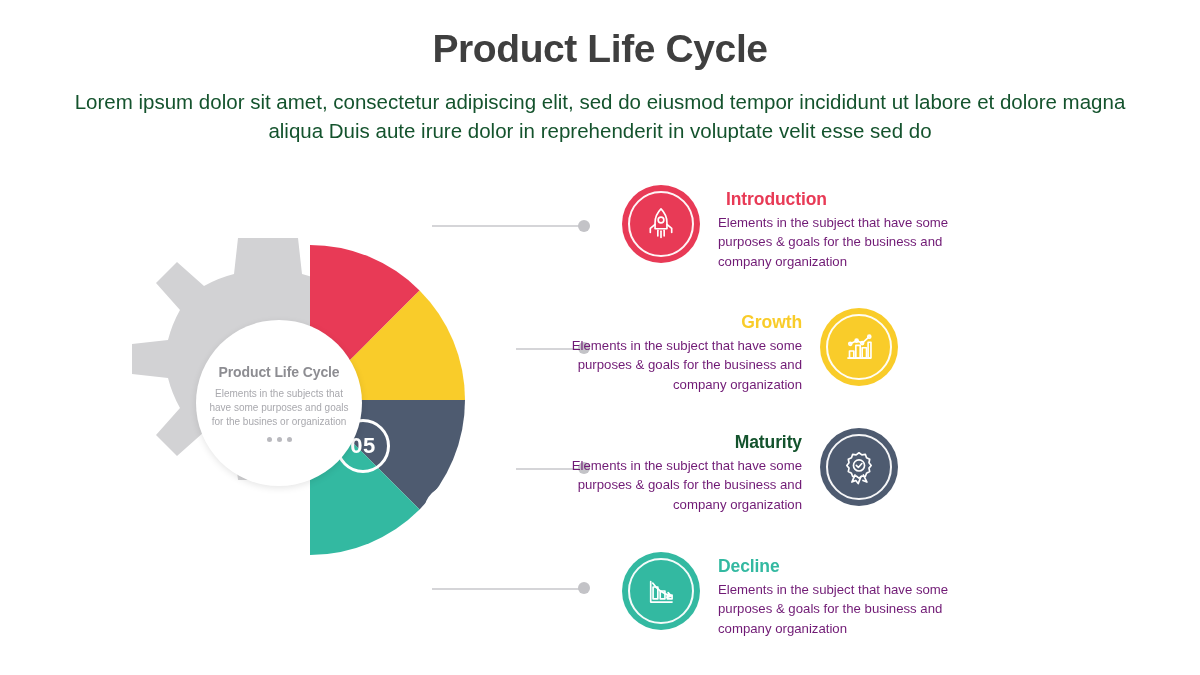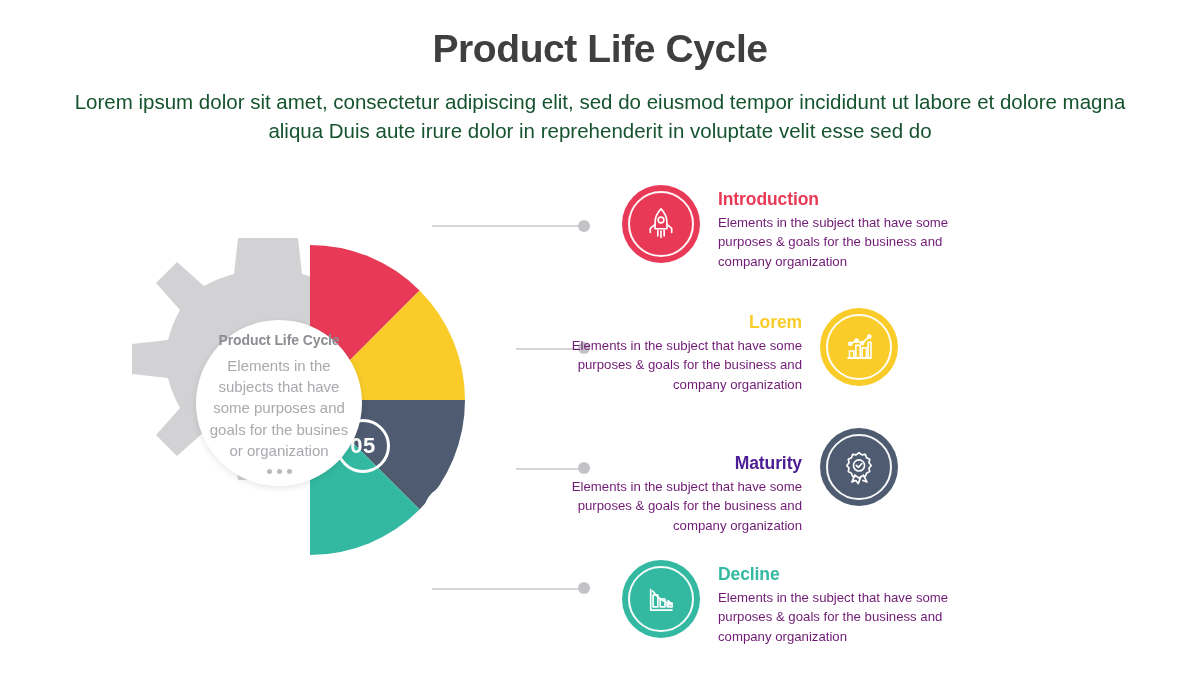--- a/index.html
+++ b/index.html
@@ -109,21 +109,21 @@
     box-sizing: border-box;
   }
   .center-title {
     font-size: 14px;
     font-weight: bold;
     color: #8d8d92;
     margin-bottom: 7px;
     letter-spacing: -0.1px;
   }
   .center-desc {
-    font-size: 15px;
+    font-size: 10px;
     line-height: 1.42;
     color: #a9a9ae;
   }
   .center-dots {
     margin-top: 8px;
     display: flex;
     gap: 5px;
   }
   .center-dots i {
     width: 5px;
@@ -259,63 +259,63 @@
         <path d="M24 5c5 5 7.5 11 7.5 17.5V30h-15v-7.5C16.5 16 19 10 24 5z"></path>
         <circle cx="24" cy="19" r="3.6"></circle>
         <path d="M16.5 24.5L10.5 29.5v5.2"></path>
         <path d="M31.5 24.5l6 5v5.2"></path>
         <path d="M20 32v7"></path>
         <path d="M24 33v8"></path>
         <path d="M28 32v7"></path>
       </svg>
     </div>
     <div class="item-text left-pad">
-      <div class="item-title" style="color:#E83A56;">Introduction</div>
+      <div class="item-title" style="color:#E83A56;margin-left:8px;">Introduction</div>
       <div class="item-desc">Elements in the subject that have some purposes &amp; goals  for the  business and company organization</div>
     </div>
   </div>
 
   <div class="item" style="left:540px; top:148px;">
     <div class="item-text right-pad">
-      <div class="item-title" style="color:#F9CC2A;">Lorem</div>
+      <div class="item-title" style="color:#F9CC2A;">Growth</div>
       <div class="item-desc">Elements in the subject that have some purposes &amp; goals  for the  business and company organization</div>
     </div>
     <div class="icon-circle" style="background:#F9CC2A;">
       <svg width="38" height="38" viewBox="0 0 48 48" fill="none" stroke="#ffffff" stroke-width="2.1" stroke-linecap="round" stroke-linejoin="round">
         <path d="M10 38h28"></path>
         <rect x="12" y="29" width="5.5" height="9"></rect>
         <rect x="20" y="22" width="5.5" height="16"></rect>
         <rect x="28" y="25" width="5.5" height="13"></rect>
         <rect x="35.5" y="18" width="3.6" height="20"></rect>
         <polyline points="13,20 21,16 28,19 37,11"></polyline>
         <circle cx="13" cy="20" r="1.9"></circle>
         <circle cx="21" cy="16" r="1.9"></circle>
         <circle cx="28" cy="19" r="1.9"></circle>
         <circle cx="37" cy="11" r="1.9"></circle>
       </svg>
     </div>
   </div>
 
   <div class="item" style="left:540px; top:268px;">
     <div class="item-text right-pad">
-      <div class="item-title" style="color:#4c1d95;margin-top:21px;">Maturity</div>
+      <div class="item-title" style="color:#14532d;">Maturity</div>
       <div class="item-desc">Elements in the subject that have some purposes &amp; goals  for the  business and company organization</div>
     </div>
     <div class="icon-circle" style="background:#4E5B70;">
       <svg width="38" height="38" viewBox="0 0 48 48" fill="none" stroke="#ffffff" stroke-width="2.1" stroke-linecap="round" stroke-linejoin="round">
         <path d="M24 6l3.6 2.6 4.4-.6 1.5 4.2 4 2-.9 4.4 2.8 3.4-2.8 3.4.9 4.4-4 2-1.5 4.2-4.4-.6L24 38l-3.6-2.6-4.4.6-1.5-4.2-4-2 .9-4.4L8.6 22l2.8-3.4-.9-4.4 4-2 1.5-4.2 4.4.6z"></path>
         <circle cx="24" cy="22" r="7"></circle>
         <polyline points="20.6,22 23.2,24.6 27.6,19.6"></polyline>
         <path d="M19 34l-4 9 5-2 3 4 3.5-9"></path>
         <path d="M29.5 34l4.5 9-5-2"></path>
       </svg>
     </div>
   </div>
 
-  <div class="item" style="left:622px; top:400px;">
+  <div class="item" style="left:622px; top:392px;">
     <div class="icon-circle" style="background:#33B9A1;">
       <svg width="38" height="38" viewBox="0 0 48 48" fill="none" stroke="#ffffff" stroke-width="2.1" stroke-linecap="round" stroke-linejoin="round">
         <path d="M11 12v26h27"></path>
         <rect x="14" y="19" width="6" height="15"></rect>
         <rect x="23" y="24" width="6" height="10"></rect>
         <rect x="32" y="29" width="6" height="5"></rect>
         <path d="M13.5 14c6 9 14 14 23 16"></path>
         <polyline points="33,26 37,30.5 31.5,32"></polyline>
       </svg>
     </div>

